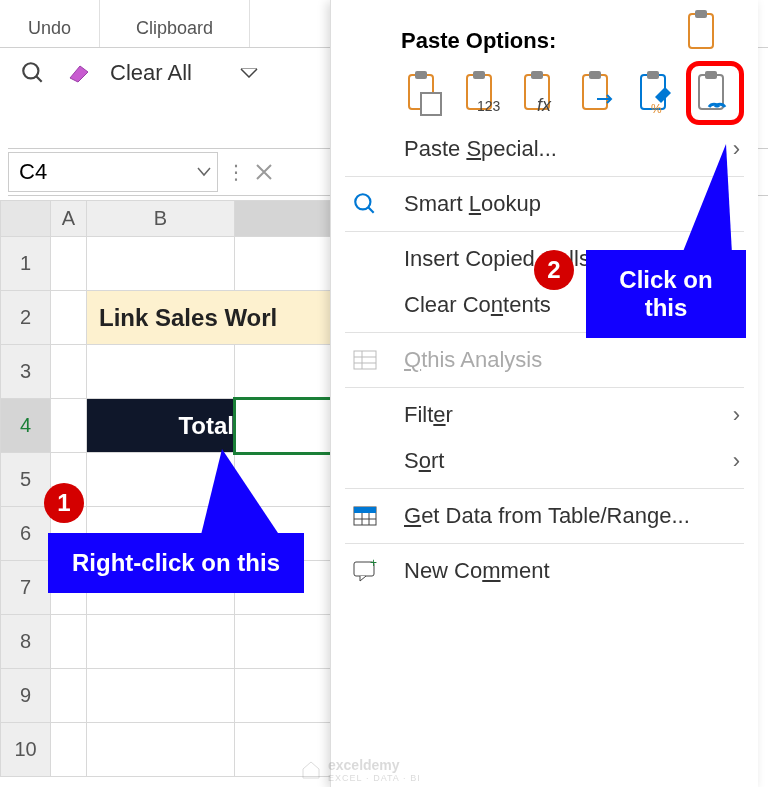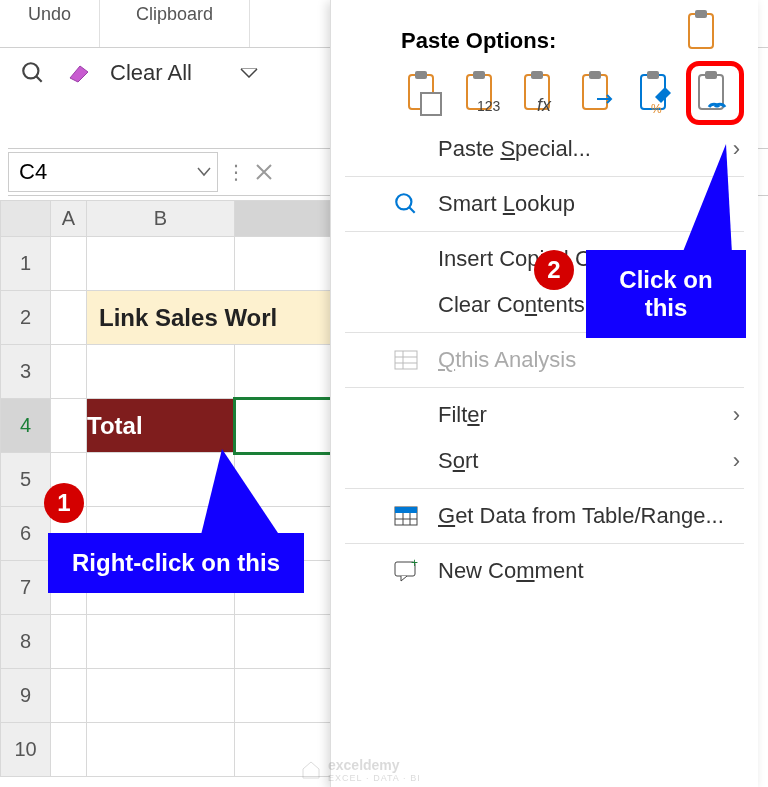--- a/index.html
+++ b/index.html
@@ -1,20 +1,20 @@
 <!DOCTYPE html>
 <html><head>
 <meta charset="utf-8">
 <style>
 * { box-sizing: border-box; margin: 0; padding: 0; font-family: "Segoe UI", Arial, sans-serif; }
 body { width: 768px; height: 787px; background: #fff; position: relative; overflow: hidden; }
 
 
 .ribbon { position: absolute; top: 0; left: 0; right: 0; height: 48px; border-bottom: 1px solid #d0d0d0; display: flex; }
-.ribbon-group { width: 150px; text-align: center; font-size: 18px; color: #555; padding-top: 4px; border-right: 1px solid #e0e0e0; }
+.ribbon-group { width: 150px; text-align: center; font-size: 18px; color: #555; padding-top: 18px; border-right: 1px solid #e0e0e0; }
 .ribbon-group.narrow { width: 100px; }
 
 
 .clear-row { position: absolute; top: 60px; left: 20px; display: flex; align-items: center; gap: 18px; font-size: 22px; color: #333; }
 .icon-box { display: inline-flex; align-items: center; justify-content: center; }
 
 
 .namebox-row { position: absolute; top: 148px; left: 8px; right: 0; height: 48px; display: flex; align-items: center; border-top: 1px solid #ccc; border-bottom: 1px solid #ccc; }
 .namebox { width: 210px; height: 40px; border: 1px solid #ccc; font-size: 22px; padding-left: 10px; display: flex; align-items: center; justify-content: space-between; padding-right: 6px; }
 .fx-area { display: flex; align-items: center; gap: 8px; margin-left: 8px; font-size: 20px; color: #888; }
@@ -24,28 +24,28 @@
 table.sheet { border-collapse: collapse; }
 table.sheet td, table.sheet th { border: 1px solid #d8d8d8; }
 .sel-corner { width: 50px; height: 36px; background: #e6e6e6; }
 .col-head { height: 36px; background: #eee; text-align: center; font-size: 20px; color: #555; font-weight: normal; }
 .col-a { width: 36px; }
 .col-b { width: 148px; }
 .col-c { width: 100px; }
 .row-head { width: 50px; text-align: center; font-size: 20px; color: #555; background: #eee; font-weight: normal; }
 .row-h { height: 54px; }
 .title-cell { background: #fdf1cf; font-weight: bold; font-size: 24px; color: #222; padding-left: 12px; white-space: nowrap; }
-.total-cell { background: #7f1d1d; color: #fff; font-weight: bold; font-size: 24px; text-align: left; }
+.total-cell { background: #0f172a; color: #fff; font-weight: bold; font-size: 24px; text-align: right; }
 .selected-cell { outline: 3px solid #1a7f37; outline-offset: -1px; }
 .row-head.active { background: #d5d5d5; color: #1a7f37; }
 .col-head.active { background: #d5d5d5; color: #1a7f37; }
 
 
 .context-menu { position: absolute; top: 0; left: 330px; width: 428px; bottom: 0; background: #fff; box-shadow: -3px 2px 10px rgba(0,0,0,.15); border-left: 1px solid #ddd; padding-top: 4px; }
-.ctx-row { display: flex; align-items: center; padding: 10px 18px; font-size: 22px; color: #333; gap: 16px; position: relative; margin-left: 41px; }
+.ctx-row { display: flex; align-items: center; padding: 10px 18px; font-size: 22px; color: #333; gap: 23px; position: relative; }
 .ctx-row.disabled { color: #aaa; }
 .ctx-icon { width: 32px; display: inline-flex; justify-content: center; }
 .ctx-label { flex: 1; }
 .ctx-label u { text-decoration: underline; }
 .ctx-chevron { font-size: 22px; color: #666; }
 .ctx-sep { height: 1px; background: #e1e1e1; margin: 4px 14px; }
 .paste-header { font-weight: bold; font-size: 22px; padding: 6px 18px 6px 70px; }
 .paste-icons-row { display: flex; gap: 10px; padding: 6px 18px 6px 70px; align-items: center; }
 .paste-opt { width: 48px; height: 54px; display: inline-flex; align-items: center; justify-content: center; }
 .paste-opt.highlight { outline: 5px solid #ff0000; border-radius: 8px; }

